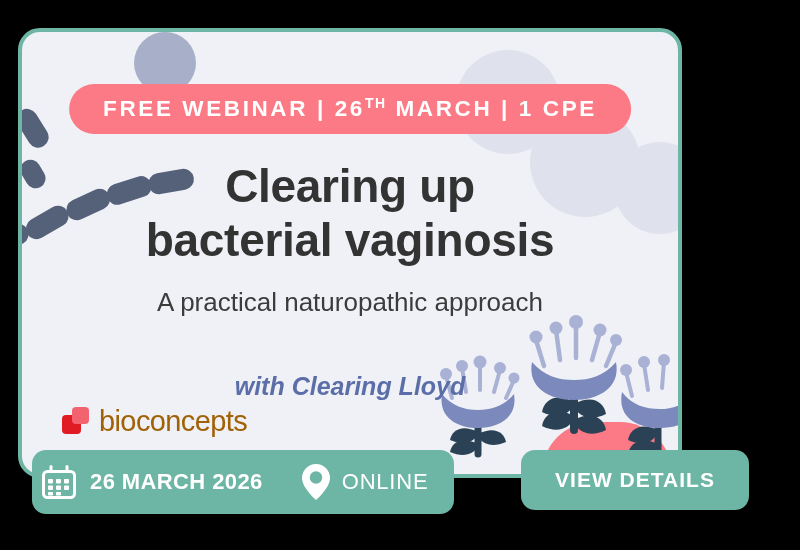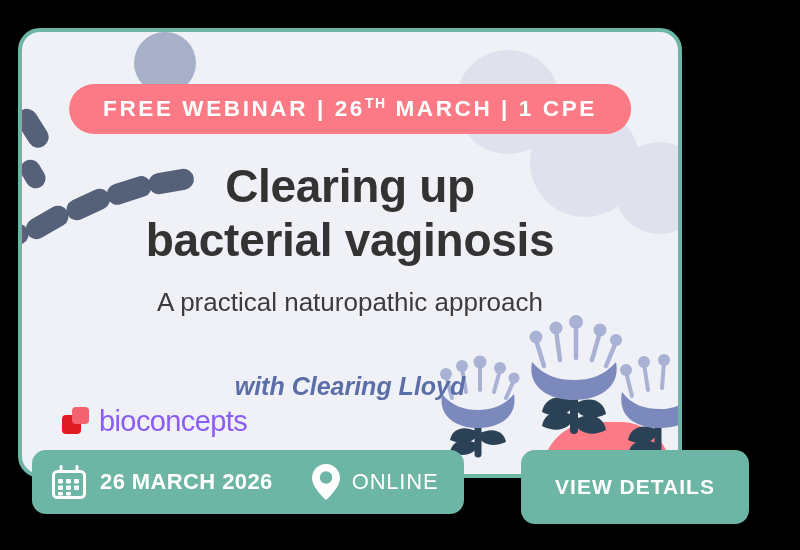--- a/index.html
+++ b/index.html
@@ -145,45 +145,45 @@
     border-radius: 4px;
   }
   #logo-sq-front {
     position: absolute; left: 10px; top: 0px;
     width: 17px; height: 17px;
     background: #F2636F;
     border-radius: 4px;
   }
   #logo-text {
     font-size: 29px;
-    color: #8b5cf6;
+    color: #a16207;
     letter-spacing: -0.6px;
     font-weight: normal;
   }
 
   
   .bottom-bar {
     position: absolute;
     background: #6DB5A4;
     border-radius: 14px;
     display: flex;
     align-items: center;
     z-index: 8;
     box-shadow: 0 5px 0 rgba(0,0,0,0.30);
   }
   #info-bar {
     left: 32px;
     top: 450px;
     height: 64px;
-    padding: 0 26px 0 18px;
+    padding: 0 26px 0 8px;
   }
   #details-bar {
     left: 521px;
     top: 450px;
-    height: 74px;
+    height: 60px;
     width: 228px;
     justify-content: center;
   }
   .bar-text {
     color: #FFFFFF;
     font-size: 22px;
     font-weight: bold;
     letter-spacing: 0.4px;
     white-space: nowrap;
   }

